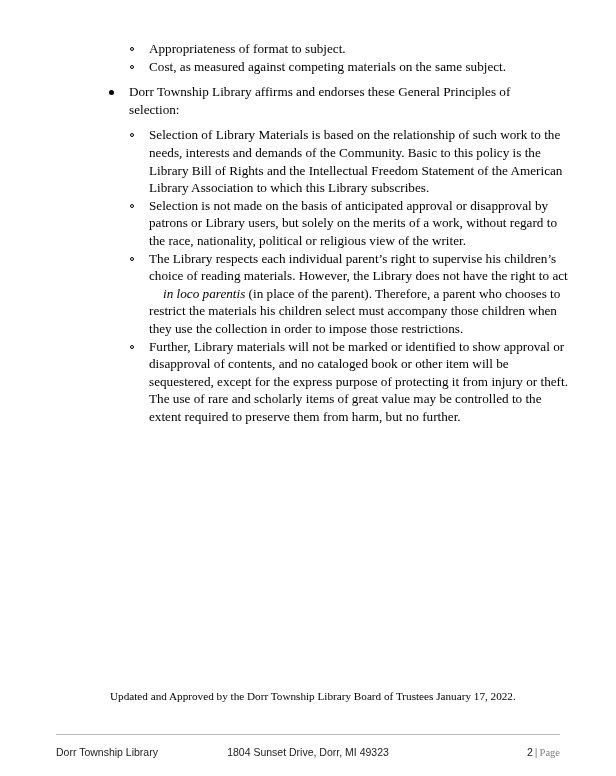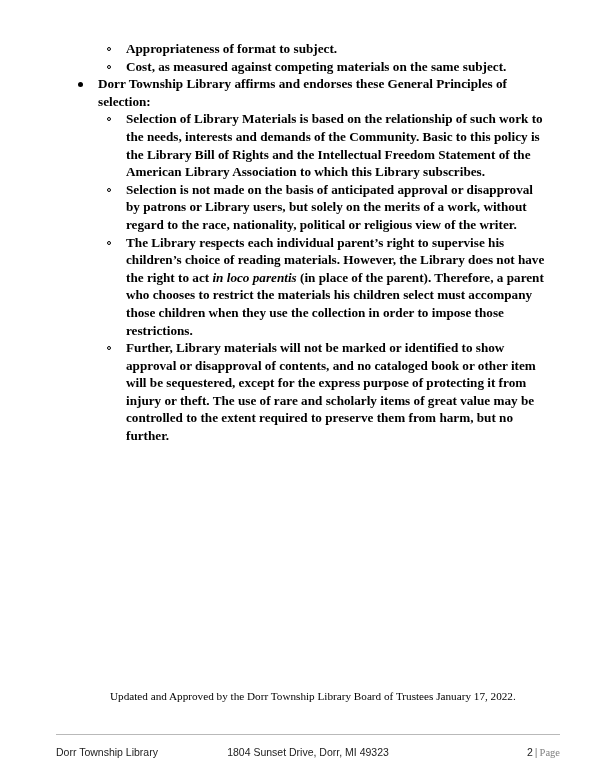--- a/index.html
+++ b/index.html
@@ -16,28 +16,27 @@
   }
   .page {
     position: relative;
     width: 616px;
     height: 776px;
     background: #ffffff;
     box-sizing: border-box;
   }
   .content {
     position: absolute;
-    left: 76px;
+    left: 99px;
     top: 40px;
     width: 472px;
-    font-weight: bold;
   }
   ul.level1 {
     list-style: none;
-    margin: 0;
+    margin: 8px;
     padding: 0;
   }
   ul.level2 {
     list-style: none;
     margin: 0;
     padding: 0;
   }
   li.bullet-disc,
   li.bullet-circle {
     position: relative;
@@ -133,20 +132,21 @@
   .footer-right .sep {
     color: #7f7f7f;
     padding: 0 2px;
   }
   .footer-right .word {
     color: #7f7f7f;
     font-family: Liberation Serif, serif;
   }
   em.italic {
     font-style: italic;
+    margin-left: 14px;
   }
 </style>
 </head>
 <body>
 
 <div class="page">
 
   <div class="content">
 
     <ul class="level2">

